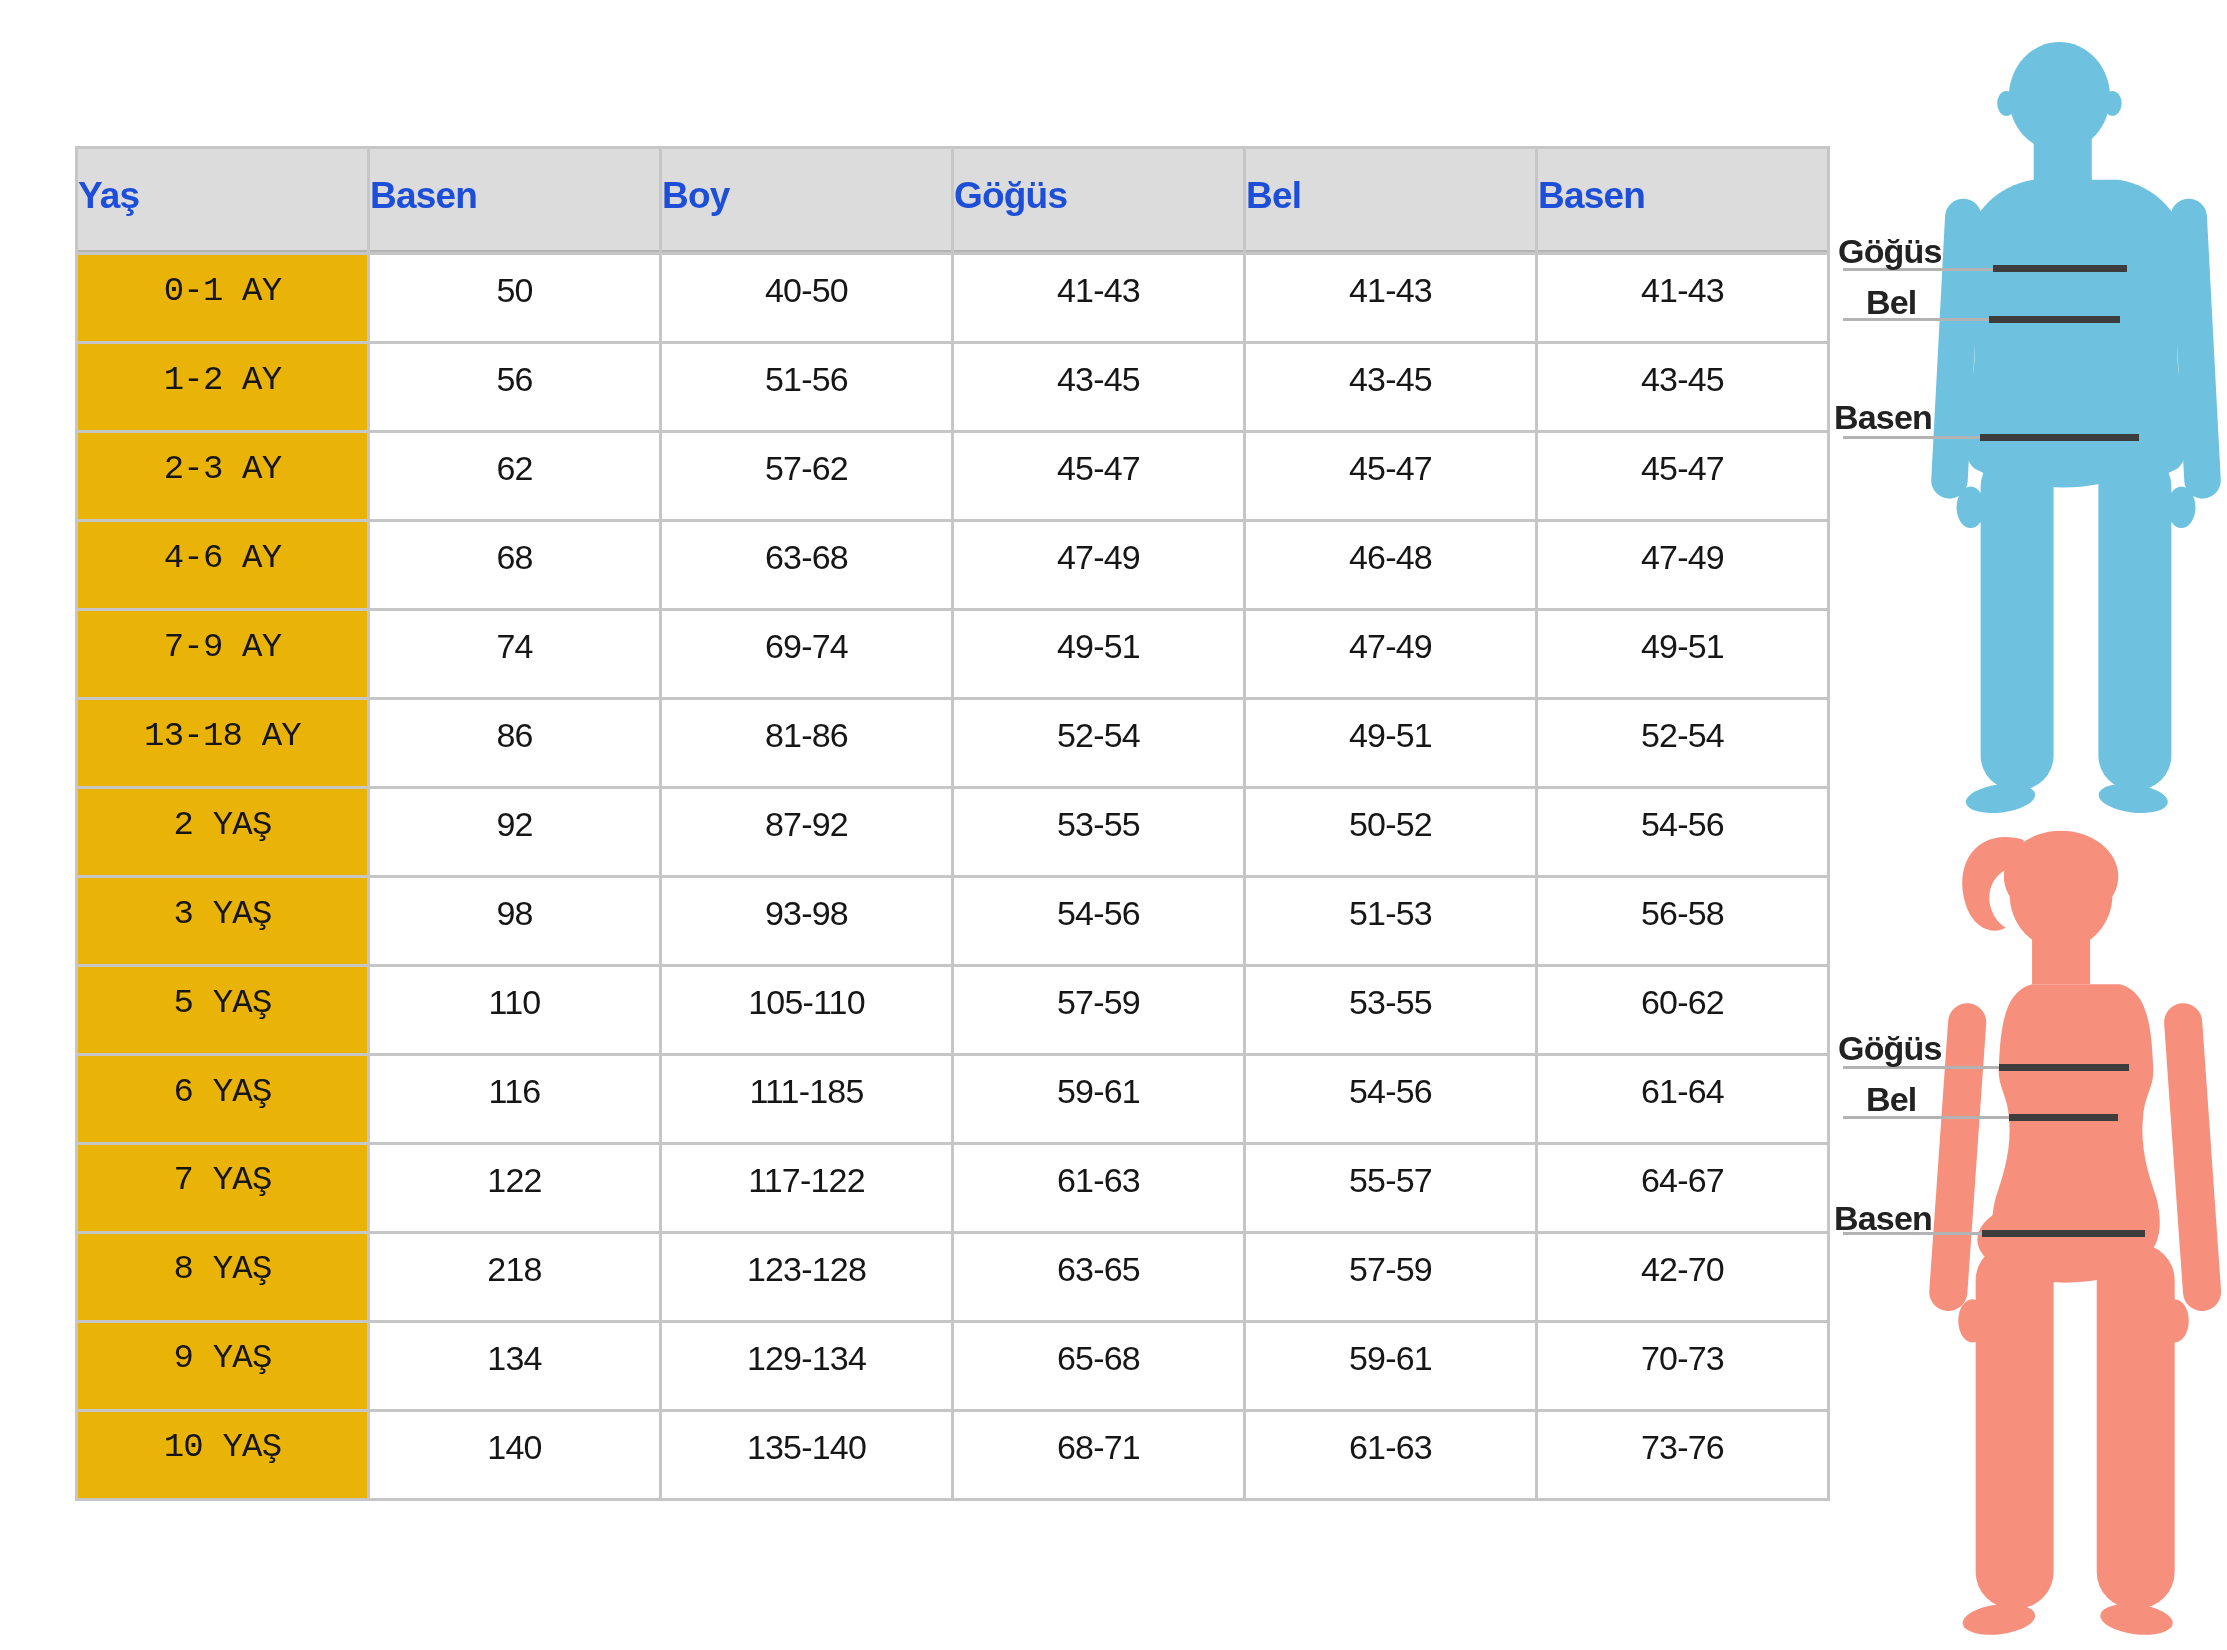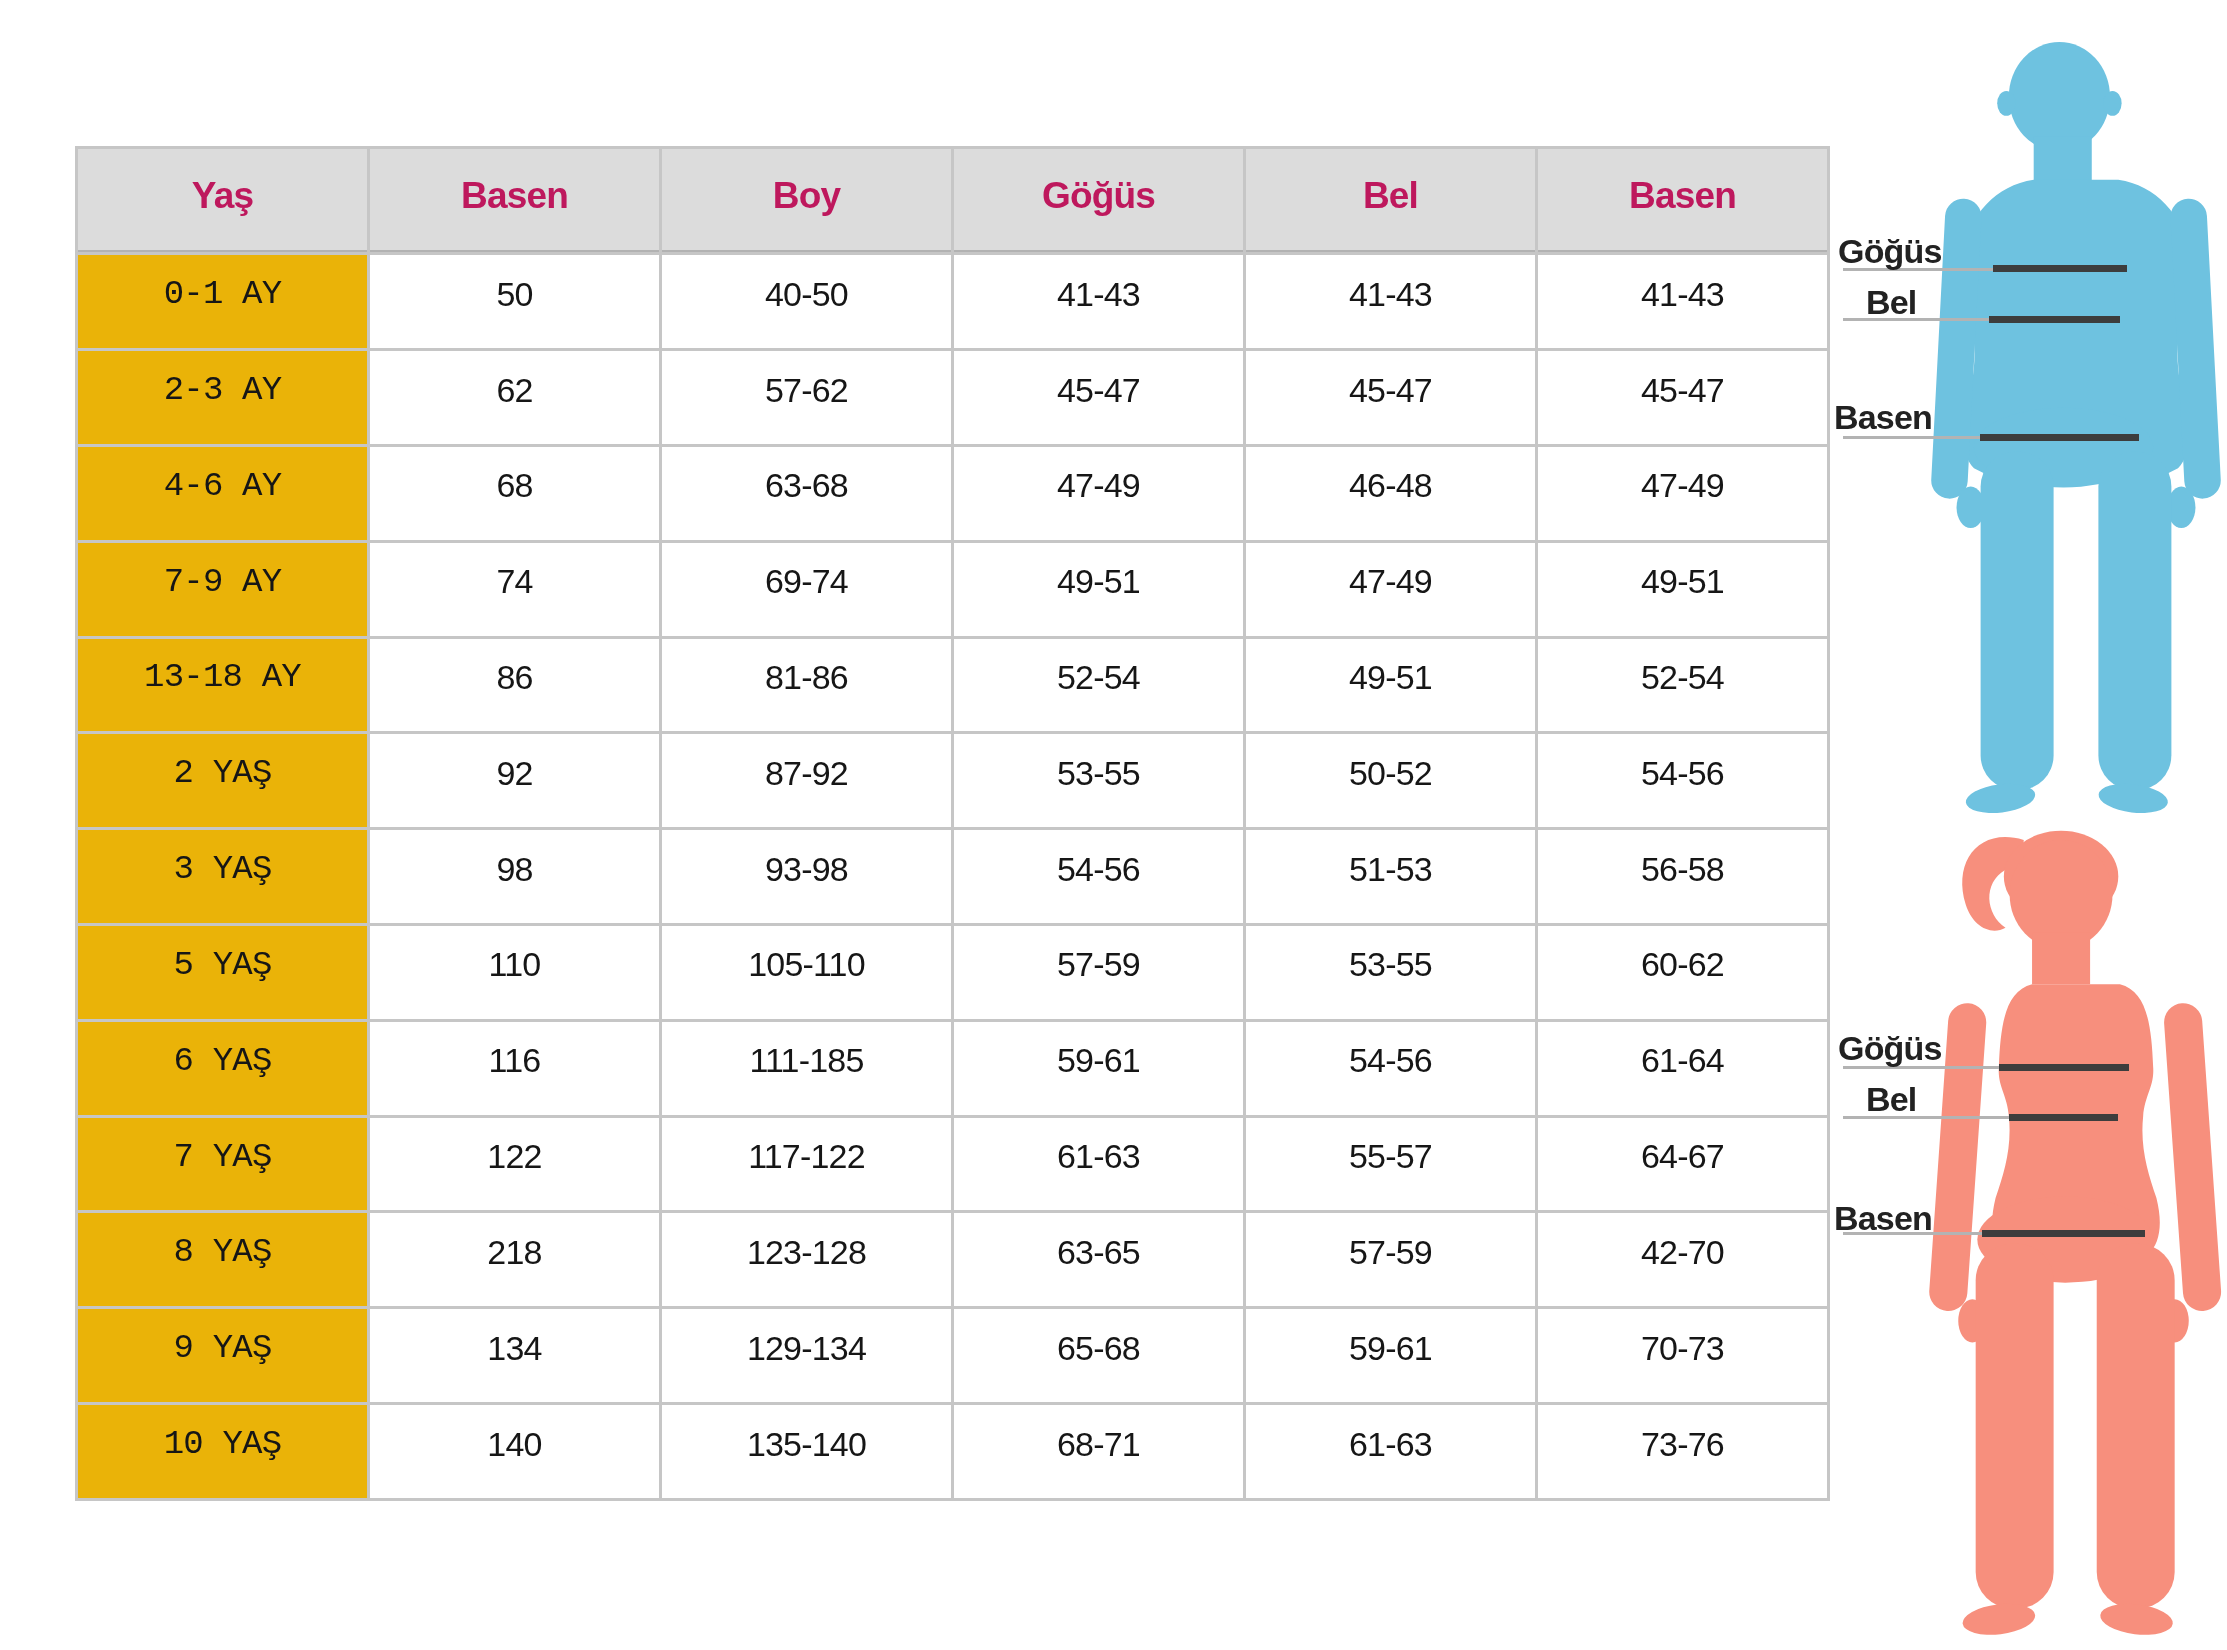--- a/index.html
+++ b/index.html
@@ -7,22 +7,22 @@
     position:relative;width:2227px;height:1650px;background:#ffffff;
     font-family:"Liberation Sans",sans-serif;overflow:hidden;
   }
   
   table.sizechart{
     position:absolute;left:75px;top:146px;width:1755px;height:1355px;
     border-collapse:separate;border-spacing:3.3px;background:#c6c6c6;
     table-layout:fixed;
   }
   table.sizechart th{
-    background:#dcdcdc;color:#be185d;font-weight:700;font-size:37px;
-    height:93px;text-align:center;vertical-align:middle;
+    background:#dcdcdc;color:#1d4ed8;font-weight:700;font-size:37px;
+    height:93px;text-align:left;vertical-align:middle;
     letter-spacing:-0.8px;padding:0 0 8.3px 0;border-bottom:2.5px solid #b2b2b2;
   }
   table.sizechart td{
     background:#ffffff;color:#161616;font-weight:400;font-size:34px;
     text-align:center;vertical-align:middle;letter-spacing:-0.8px;
     padding:0 0 15px 0;height:70px;
   }
   table.sizechart td.rowlabel{background:#eab308;font-family:Liberation Mono, monospace;}
   
   .fig-svg{position:absolute;}
@@ -50,20 +50,28 @@
         </tr>
     </thead>
     <tbody id="bodyRows">
         <tr>
           <td class="rowlabel">0-1 AY</td>
           <td>50</td>
           <td>40-50</td>
           <td>41-43</td>
           <td>41-43</td>
           <td>41-43</td>
+        </tr>
+        <tr>
+          <td class="rowlabel">1-2 AY</td>
+          <td>56</td>
+          <td>51-56</td>
+          <td>43-45</td>
+          <td>43-45</td>
+          <td>43-45</td>
         </tr>
         <tr>
           <td class="rowlabel">2-3 AY</td>
           <td>62</td>
           <td>57-62</td>
           <td>45-47</td>
           <td>45-47</td>
           <td>45-47</td>
         </tr>
         <tr>

